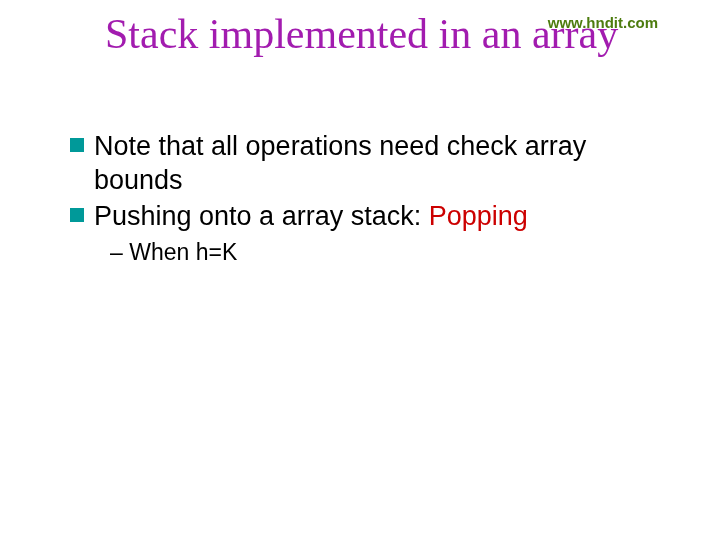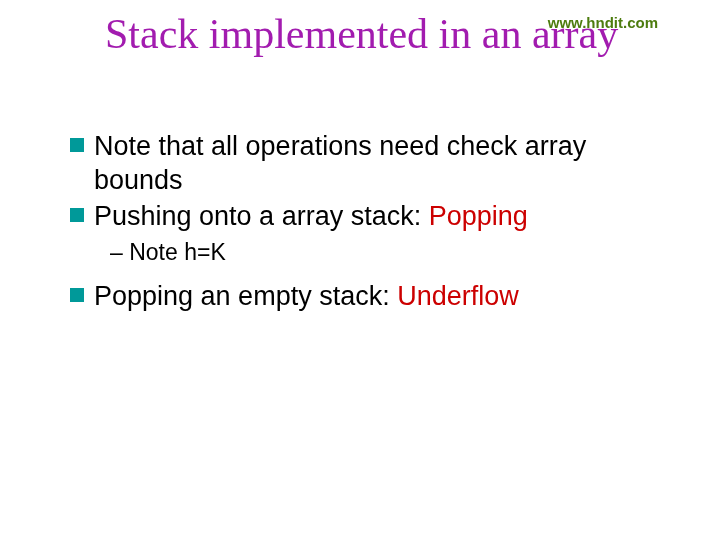--- a/index.html
+++ b/index.html
@@ -81,24 +81,18 @@
   </div>
 
   <div class="bullet-item">
     <div class="bullet-square"></div>
     <div class="bullet-text">
       <span>Pushing onto a array stack: </span><span class="red">Popping</span>
     </div>
   </div>
 
   <div class="sub-item">
-    <div class="sub-text">– Note h=K</div>
+    <div class="sub-text">– When h=K</div>
   </div>
 
-  <div class="bullet-item">
-    <div class="bullet-square"></div>
-    <div class="bullet-text">
-      <span>Popping an empty stack:  </span><span class="red">Underflow</span>
-    </div>
-  </div>
 
 
 </div>
 
 </body></html>

